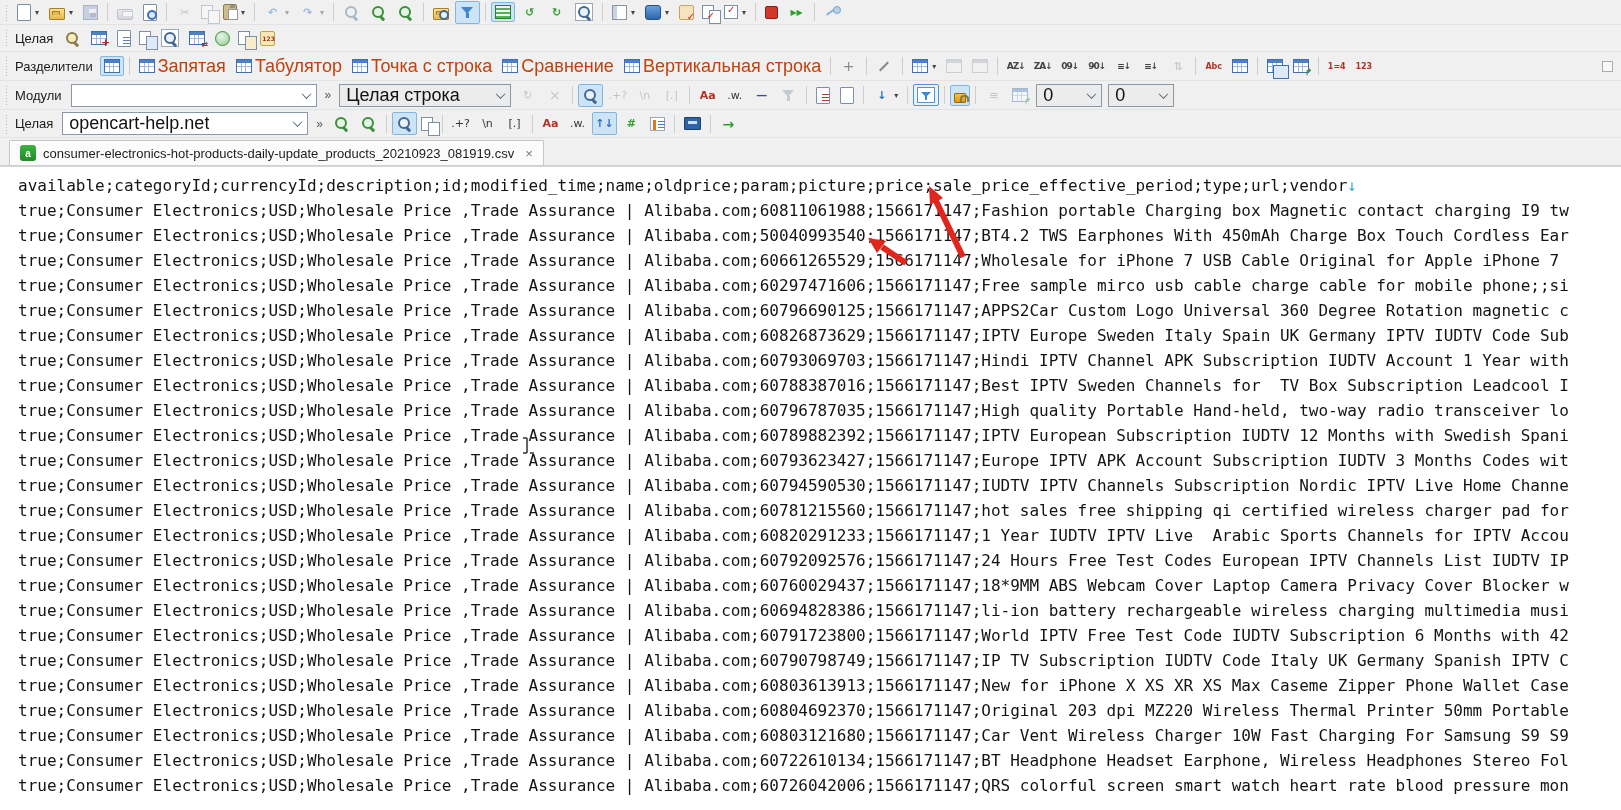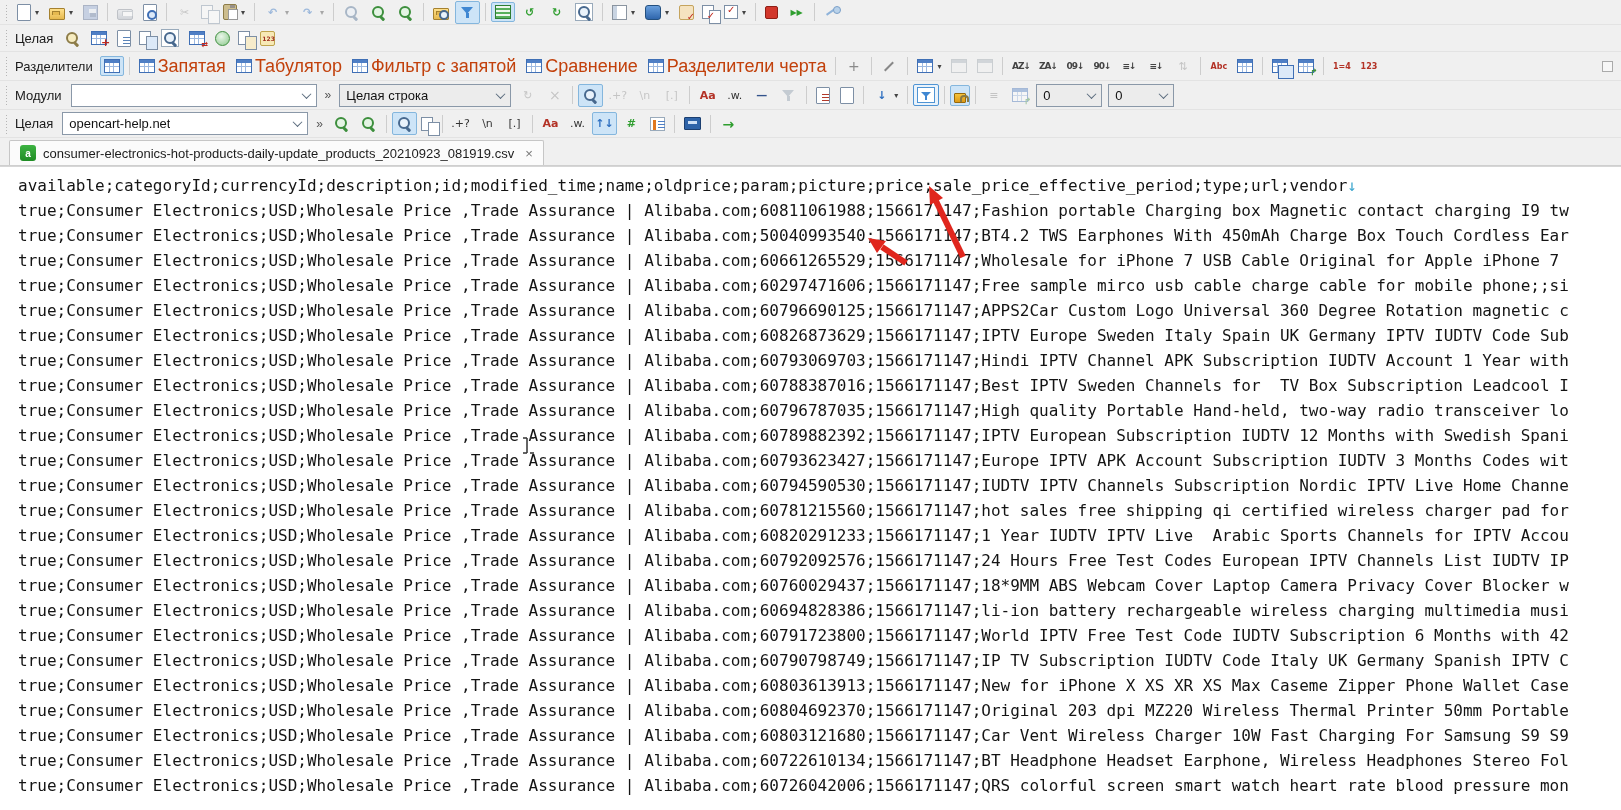--- a/index.html
+++ b/index.html
@@ -11,21 +11,21 @@
     background-image:radial-gradient(#b5b5b5 34%,transparent 36%);background-size:3px 3px;background-repeat:repeat-y;background-position:1px 1px}
   .tlabel{font-size:13px;color:#1a1a1a;margin:0 6px 0 3px;white-space:nowrap}
   .tsep{width:1px;height:18px;background:#cdcdcd;margin:0 4px;flex:none}
   .tchev{font-size:12px;color:#555;margin:0 5px;flex:none}
   .tbtn{display:inline-flex;align-items:center;gap:3px;padding:2px 3px;border:1px solid transparent;border-radius:2px;margin:0 1px;flex:none;cursor:default}
   .tbtn.act{background:#cde4f7;border-color:#84b6dd}
   .tbtn.actb{background:#eaf3fb;border-color:#4f94d4}
   .tbtn.dis{opacity:.42}
   .btxt{font-size:18px;color:#c2410c;white-space:nowrap}
   .caret{font:8px "DejaVu Sans",sans-serif;color:#444;margin-left:1px}
-  .combo{display:inline-flex;align-items:center;justify-content:space-between;height:21px;background:#fff;border:1px solid #8a98a8;padding:0 6px;margin:0 3px;font-size:13px;flex:none}
+  .combo{display:inline-flex;align-items:center;justify-content:space-between;height:21px;background:#fff;border:1px solid #8a98a8;padding:0 6px;margin:0 3px;font-size:18px;flex:none}
   .combo.gray{background:#ececec}
   .combo-val{color:#111;white-space:nowrap;overflow:hidden}
   .carr{width:6px;height:6px;border-right:1.6px solid #5a6b7d;border-bottom:1.6px solid #5a6b7d;transform:rotate(45deg) translate(-1px,-1px);flex:none;margin-left:6px}
   
   .ic{position:relative;width:17px;height:17px;display:inline-flex;align-items:center;justify-content:center;
       font:11px "DejaVu Sans",sans-serif;color:#444;flex:none}
   .g-blue{color:#2e6fc0;font-weight:bold}.g-green{color:#2f9e2f;font-weight:bold}
   .g-red{color:#b33226;font-weight:bold}.g-dark{color:#333}.g-gray{color:#8a8a8a}
   .g-navy{color:#33538c;font-weight:bold}.g-sort{font-size:9px;font-weight:bold;color:#444;letter-spacing:-1px}
   .g-sm{font-size:8px}.g-big{font-size:14px}
@@ -248,29 +248,29 @@
       <span class="tbtn">
         <span class="ic i-table"></span>
         <span class="btxt">Запятая</span>
       </span>
       <span class="tbtn">
         <span class="ic i-table"></span>
         <span class="btxt">Табулятор</span>
       </span>
       <span class="tbtn">
         <span class="ic i-table"></span>
-        <span class="btxt">Фильтр с запятой</span>
+        <span class="btxt">Точка с строка</span>
       </span>
       <span class="tbtn">
         <span class="ic i-table"></span>
         <span class="btxt">Сравнение</span>
       </span>
       <span class="tbtn">
         <span class="ic i-table"></span>
-        <span class="btxt">Разделители черта</span>
+        <span class="btxt">Вертикальная строка</span>
       </span>
       <span class="tsep"></span>
       <span class="tbtn">
         <span class="ic g-gray g-big">+</span>
       </span>
       <span class="tsep"></span>
       <span class="tbtn">
         <span class="ic i-wand"></span>
       </span>
       <span class="tsep"></span>

